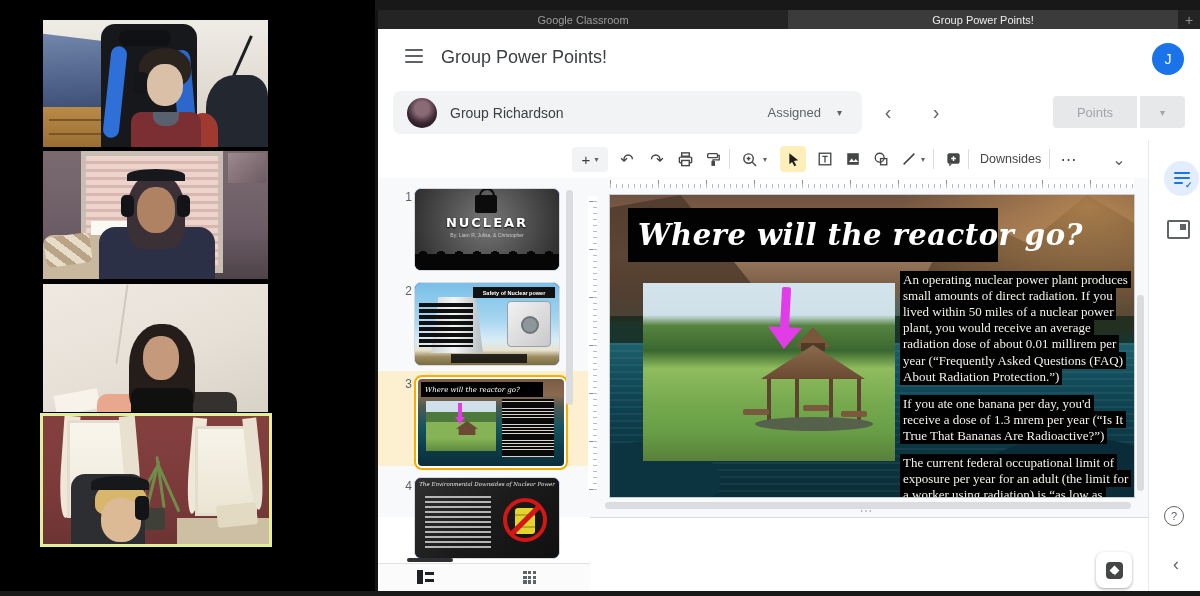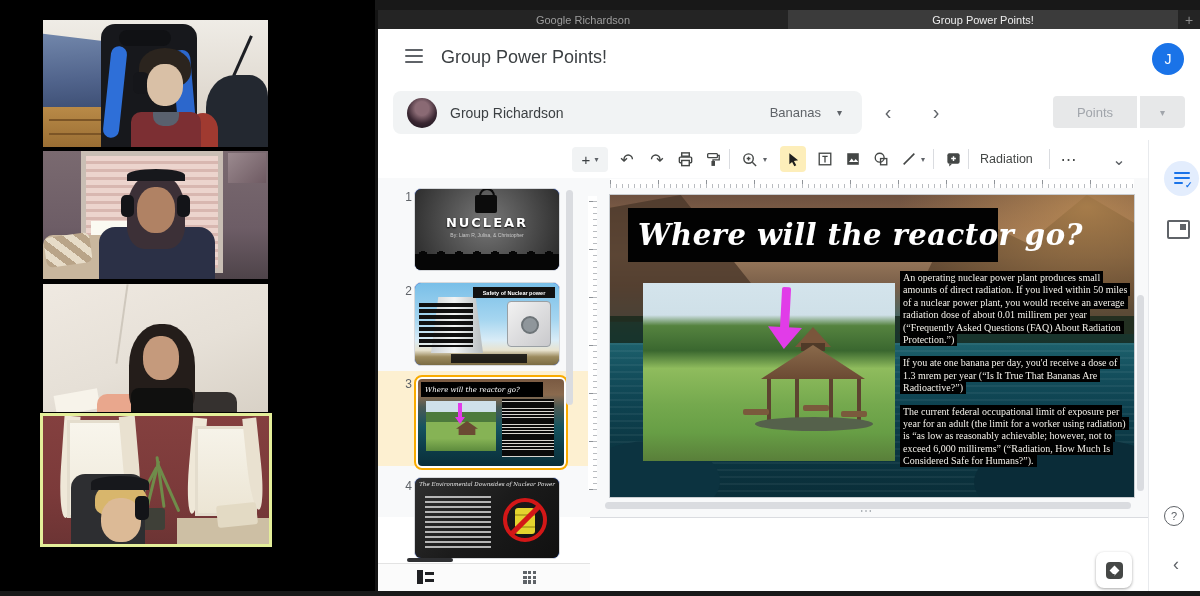--- a/index.html
+++ b/index.html
@@ -240,21 +240,21 @@
   #gazebo{left:33px;top:88px;width:252px;height:178px;background:linear-gradient(180deg,#d4e4ec 0%,#cfe0e8 18%,#55833f 24%,#3a672f 38%,#8fbc5d 48%,#75a94e 68%,#679e45 84%,#597f3a 100%);}
   .gz-roof{left:118px;top:62px;width:104px;height:34px;background:linear-gradient(180deg,#8a6a4b,#6b4a33);clip-path:polygon(50% 0,100% 100%,0 100%);}
   .gz-cupola{left:152px;top:44px;width:36px;height:20px;background:#7a563b;clip-path:polygon(50% 0,100% 100%,0 100%);}
   .gz-cupola-base{left:158px;top:60px;width:24px;height:8px;background:#4f3a28;}
   .gz-post{position:absolute;width:4px;height:44px;background:#5d4430;top:96px;}
   .gz-floor{left:112px;top:134px;width:118px;height:14px;background:#55614b;border-radius:50%;}
   .gz-table{position:absolute;width:26px;height:6px;background:#7a5a3c;border-radius:2px;}
   .gz-arrow-shaft{left:138px;top:4px;width:9px;height:44px;background:#e13ce8;border-radius:2px;transform:rotate(3deg);}
   .gz-arrow-head{left:124px;top:44px;width:0;height:0;border:17px solid transparent;border-top:22px solid #e13ce8;transform:rotate(3deg);}
 
-  #slide-text{left:290px;top:77px;width:230px;font-family:"Liberation Serif",serif;font-size:10px;line-height:1.24;}
+  #slide-text{left:290px;top:77px;width:230px;font-family:"Liberation Serif",serif;font-size:13px;line-height:1.24;}
   #slide-text p{margin:0 0 11px;}
   #slide-text .hl{background:#000;color:#f4f1ea;padding:1px 3px;
     -webkit-box-decoration-break:clone;box-decoration-break:clone;}
 
   #slide-vsb{left:1137px;top:295px;width:7px;height:196px;background:#dadce0;border-radius:4px;}
   #canvas-hsb{left:605px;top:502px;width:526px;height:7px;background:#dadce0;border-radius:4px;}
 
   
   #notes-divider{left:590px;top:517px;width:558px;height:1px;background:#dadce0;}
   #notes-handle{left:852px;top:506px;width:30px;height:10px;color:#9aa0a6;font-size:13px;letter-spacing:2px;line-height:10px;text-align:center;cursor:row-resize;}
@@ -352,21 +352,21 @@
       <div class="abs t4-face"></div>
       <div class="abs t4-band"></div>
       <div class="abs t4-cup"></div>
     </div>
   </div>
 
   <div id="app" class="abs"></div>
   <div id="chrome-top" class="abs"></div>
   <div id="tabbar" class="abs"></div>
   <div id="tab-inactive" class="abs">
-    <span>Google Richardson</span>
+    <span>Google Classroom</span>
   </div>
   <div id="tab-active" class="abs">
     <span>Group Power Points!</span>
   </div>
   <div id="tab-new" class="abs">
     <span>+</span>
   </div>
   <div id="app-left-edge" class="abs"></div>
 
   <div id="gc-header" class="abs"></div>
@@ -378,21 +378,21 @@
   <div id="page-title" class="abs">Group Power Points!</div>
   <div id="header-avatar" class="abs">
     <span>J</span>
   </div>
 
   <div id="assign-bar" class="abs"></div>
   <div id="student-pill" class="abs">
     <div id="student-avatar"></div>
     <div id="student-name">Group Richardson</div>
     <div id="status-wrap">
-      <span id="status-text">Bananas</span>
+      <span id="status-text">Assigned</span>
       <span id="status-caret">▾</span>
     </div>
   </div>
   <div id="nav-prev" class="abs nav-chev">
     <span>‹</span>
   </div>
   <div id="nav-next" class="abs nav-chev">
     <span>›</span>
   </div>
   <div id="return-btn" class="abs">
@@ -471,21 +471,21 @@
   <div id="tb-div2" class="abs tb-div"></div>
   <div id="tb-comment" class="abs tb-ic">
     <svg width="17" height="17" viewBox="0 0 18 18">
       <rect x="2.5" y="2.5" width="13" height="11" rx="2" fill="#444746"></rect>
       <path d="M4.5 13.5v3l3-3z" fill="#444746"></path>
       <path d="M9 5.5v5M6.5 8h5" stroke="#fff" stroke-width="1.5"></path>
     </svg>
   </div>
   <div id="tb-div3" class="abs tb-div"></div>
   <div id="tb-background" class="abs">
-    <span>Radiation</span>
+    <span>Downsides</span>
   </div>
   <div id="tb-div4" class="abs tb-div"></div>
   <div id="tb-more" class="abs tb-ic">
     <span>⋯</span>
   </div>
   <div id="tb-collapse" class="abs tb-ic">
     <span>⌄</span>
   </div>
 
   <div id="canvas" class="abs"></div>

